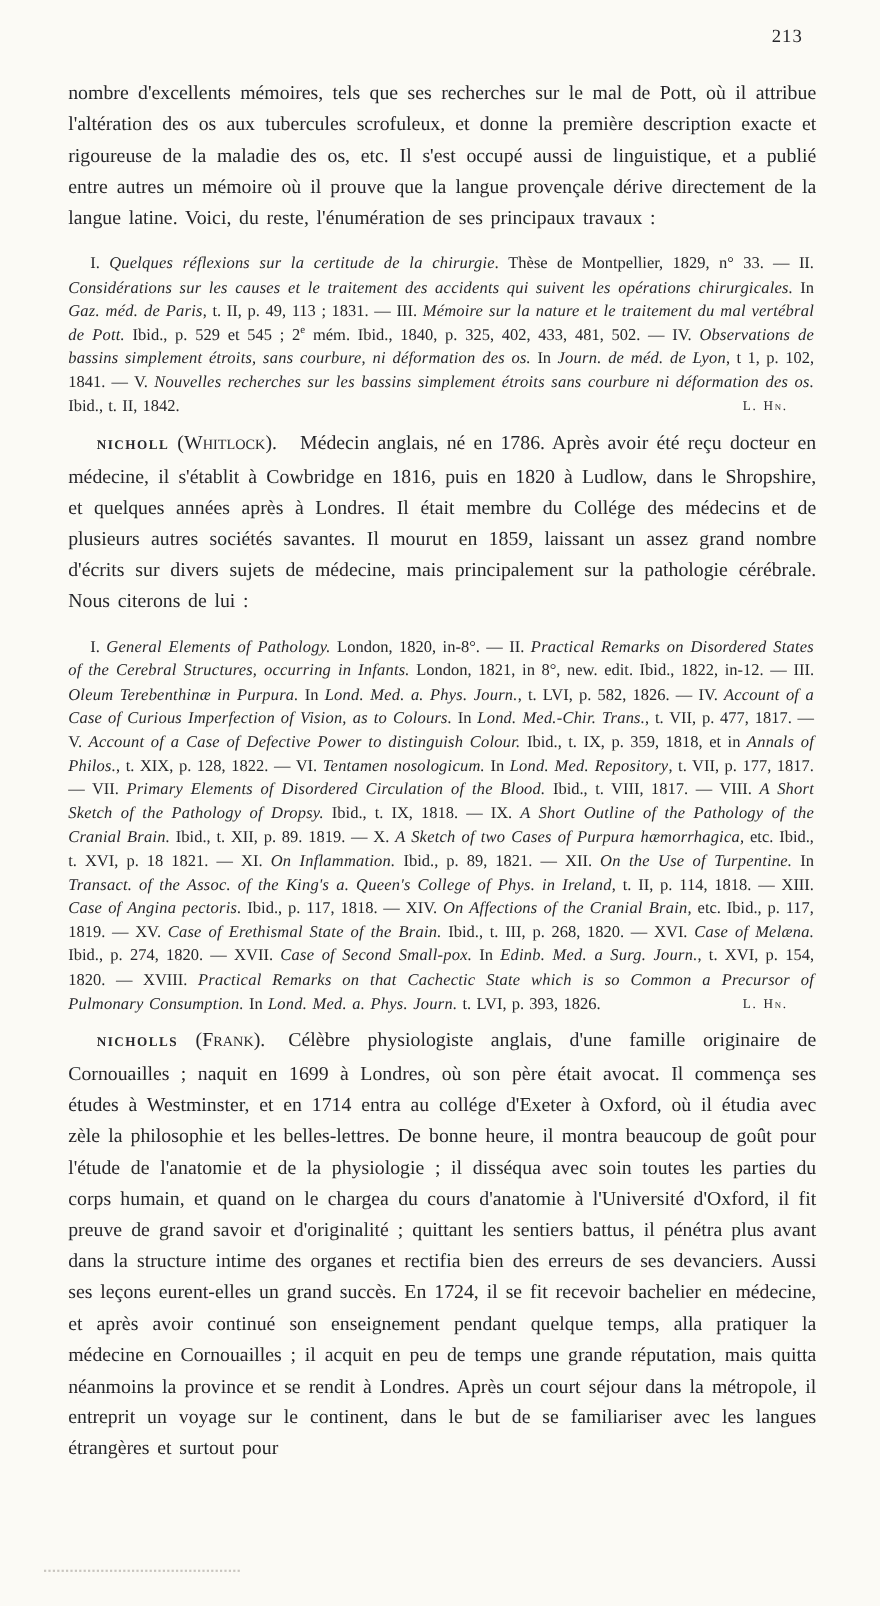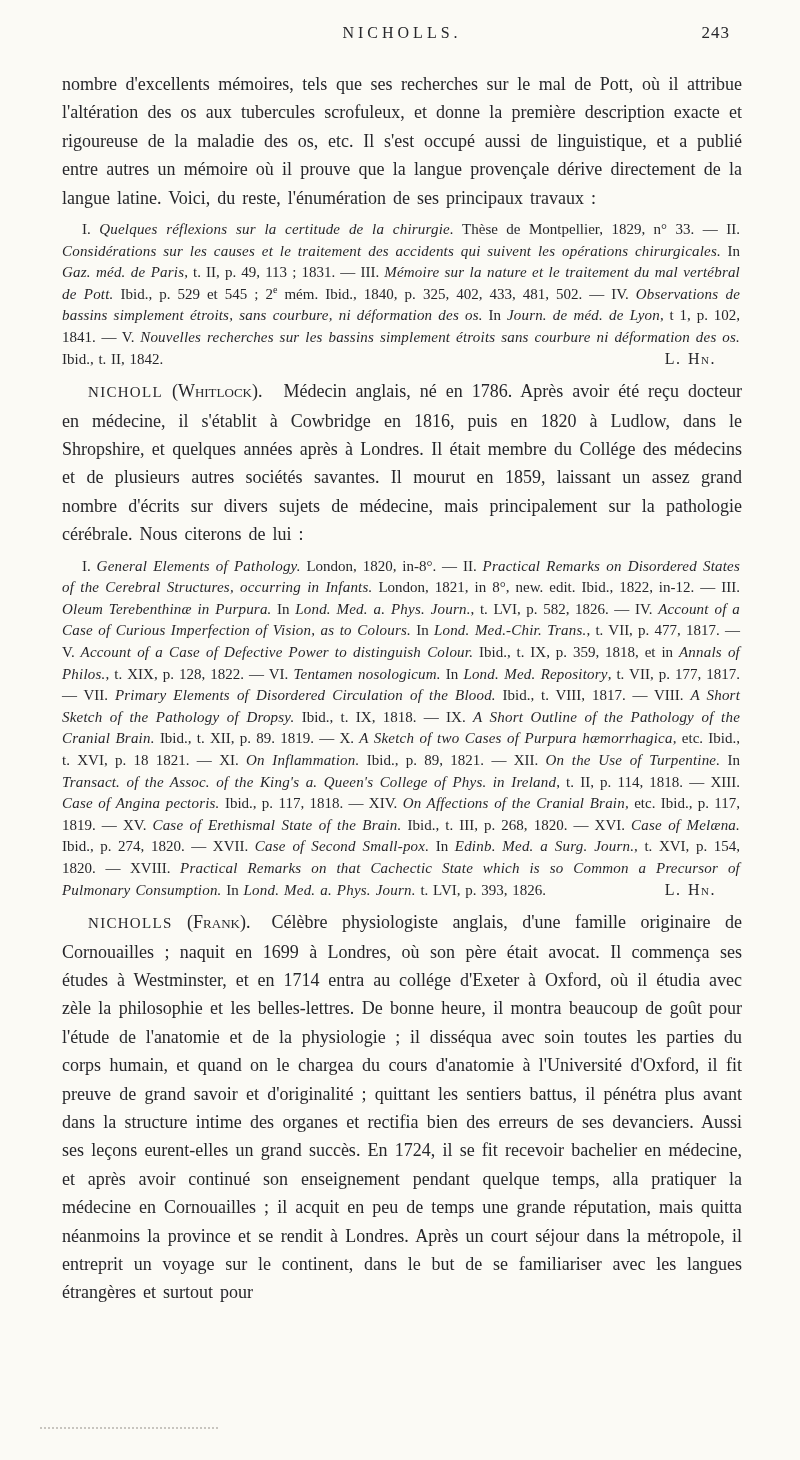--- a/index.html
+++ b/index.html
@@ -28,48 +28,47 @@
     position:absolute;top:70px;left:62px;width:680px;
     text-align:justify;
   }
   p{margin:0;padding:0;}
   .body{
     font-size:18px;line-height:28.4px;word-spacing:2.5px;
   }
   .entry{text-indent:26px;margin-top:7px;}
   .biblio{
     font-size:15px;line-height:21.6px;word-spacing:1px;
-    text-indent:20px;margin-top:7px;position:relative;
+    text-indent:20px;margin-top:18px;position:relative;
     padding-right:2px;
   }
   .biblio i{letter-spacing:.2px;}
   .hw{
-    font-weight:400;letter-spacing:1.3px;font-size:15px;
+    font-weight:700;letter-spacing:1.3px;font-size:12px;
   }
   .qual{font-variant:small-caps;margin-right:21px;}
   .sig{
     position:absolute;right:26px;bottom:1px;
-    font-size:16px;font-variant:small-caps;letter-spacing:1.5px;
+    font-size:12px;font-variant:small-caps;letter-spacing:1.5px;
     font-style:normal;
   }
   sup{font-size:10px;line-height:0;}
   
   .scan-dots{
     position:absolute;left:40px;top:1427px;width:178px;height:0;
     border-top:2px dotted #96918a;opacity:.5;
   }
 </style>
 </head>
 <body>
 
 <div class="page">
 
   <div class="running-head">
-    <span class="rh-title">NICHOLLS.</span>
-    <span class="rh-page">243</span>
+    <span class="rh-page">213</span>
   </div>
 
   <div class="content">
 
     <p class="body">nombre d'excellents mémoires, tels que ses recherches sur le mal de Pott, où il attribue l'altération des os aux tubercules scrofuleux, et donne la première description exacte et rigoureuse de la maladie des os, etc. Il s'est occupé aussi de linguistique, et a publié entre autres un mémoire où il prouve que la langue provençale dérive directement de la langue latine. Voici, du reste, l'énumération de ses principaux travaux :</p>
 
     <p class="biblio"><span><span>I. </span><i>Quelques réflexions sur la certitude de la chirurgie.</i><span> Thèse de Montpellier, 1829, n° 33. — II. </span><i>Considérations sur les causes et le traitement des accidents qui suivent les opérations chirurgicales.</i><span> In </span><i>Gaz. méd. de Paris</i><span>, t. II, p. 49, 113 ; 1831. — III. </span><i>Mémoire sur la nature et le traitement du mal vertébral de Pott.</i><span> Ibid., p. 529 et 545 ; 2</span><sup>e</sup><span> mém. Ibid., 1840, p. 325, 402, 433, 481, 502. — IV. </span><i>Observations de bassins simplement étroits, sans courbure, ni déformation des os.</i><span> In </span><i>Journ. de méd. de Lyon</i><span>, t 1, p. 102, 1841. — V. </span><i>Nouvelles recherches sur les bassins simplement étroits sans courbure ni déformation des os.</i><span> Ibid., t. II, 1842.</span></span><span class="sig">L. Hn.</span></p>
 
     <p class="body entry"><b class="hw">NICHOLL</b> <span class="qual">(Whitlock).</span><span>Médecin anglais, né en 1786. Après avoir été reçu docteur en médecine, il s'établit à Cowbridge en 1816, puis en 1820 à Ludlow, dans le Shropshire, et quelques années après à Londres. Il était membre du Collége des médecins et de plusieurs autres sociétés savantes. Il mourut en 1859, laissant un assez grand nombre d'écrits sur divers sujets de médecine, mais principalement sur la pathologie cérébrale. Nous citerons de lui :</span></p>
 

